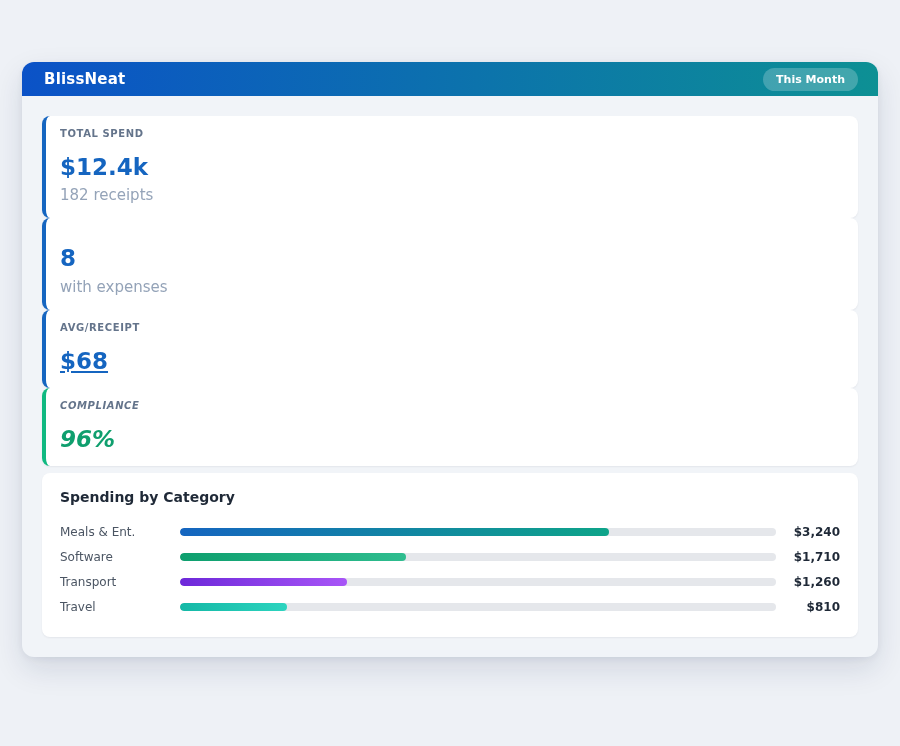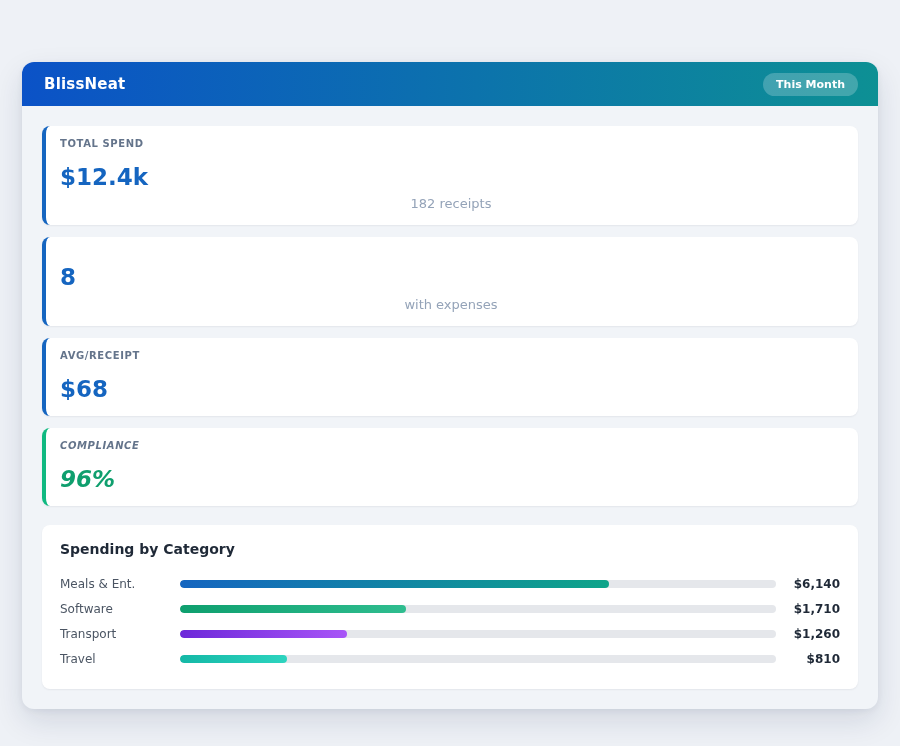--- a/index.html
+++ b/index.html
@@ -18,21 +18,21 @@
     align-items: flex-start;
   }
   .app-card {
     width: 856px;
     border-radius: 12px;
     background: #f1f4f8;
     box-shadow: 0 12px 30px rgba(15, 35, 70, 0.12), 0 2px 6px rgba(15, 35, 70, 0.06);
     overflow: hidden;
   }
   .header {
-    height: 44px;
+    height: 34px;
     display: flex;
     align-items: center;
     justify-content: space-between;
     padding: 0 20px 0 22px;
   }
   .app-title {
     color: #ffffff;
     font-size: 15px;
     font-weight: bold;
     letter-spacing: 0.2px;
@@ -43,21 +43,20 @@
     font-size: 11px;
     font-weight: bold;
     padding: 5px 13px;
     border-radius: 999px;
     cursor: pointer;
   }
   .body {
     padding: 20px;
     display: flex;
     flex-direction: column;
-    gap: 12px;
   }
   .stat-card {
     background: #ffffff;
     border-radius: 8px;
     border-left: 4px solid #1565c0;
     padding: 12px 16px 14px 14px;
     box-shadow: 0 1px 2px rgba(16, 24, 40, 0.06);
   }
   .stat-label {
     font-size: 10px;
@@ -67,24 +66,23 @@
     text-transform: uppercase;
   }
   .stat-value {
     font-size: 23px;
     font-weight: bold;
     color: #1565c0;
     margin-top: 16px;
     line-height: 1.1;
   }
   .stat-sub {
-    font-size: 13px;
+    font-size: 15px;
     color: #94a3b8;
     margin-top: 6px;
-    text-align: center;
   }
   .cat-card {
     background: #ffffff;
     border-radius: 8px;
     padding: 16px 18px 18px 18px;
     margin-top: 7px;
     box-shadow: 0 1px 2px rgba(16, 24, 40, 0.06);
   }
   .cat-title {
     font-size: 14px;
@@ -142,37 +140,37 @@
         <div class="stat-sub">182 receipts</div>
       </div>
 
       <div class="stat-card" style="border-left-color: rgb(21, 101, 192);">
         <div class="stat-value" style="color: rgb(21, 101, 192);">8</div>
         <div class="stat-sub">with expenses</div>
       </div>
 
       <div class="stat-card" style="border-left-color: rgb(21, 101, 192);">
         <div class="stat-label">AVG/RECEIPT</div>
-        <div class="stat-value" style="color: rgb(21, 101, 192);">$68</div>
+        <div class="stat-value" style="color: rgb(21, 101, 192); text-decoration: underline;">$68</div>
       </div>
 
       <div class="stat-card" style="border-left-color: rgb(16, 185, 129); font-style: italic;">
         <div class="stat-label">COMPLIANCE</div>
         <div class="stat-value" style="color: rgb(15, 159, 110);">96%</div>
       </div>
 
       <div class="cat-card">
         <div class="cat-title">Spending by Category</div>
 
         <div class="cat-row">
           <span class="cat-label">Meals &amp; Ent.</span>
           <div class="track" style="background: rgb(229, 231, 235);">
             <div class="fill" style="width: 72%; background: linear-gradient(90deg, rgb(21, 101, 192), rgb(14, 164, 137));"></div>
           </div>
-          <span class="cat-amount">$6,140</span>
+          <span class="cat-amount">$3,240</span>
         </div>
 
 
         <div class="cat-row">
           <span class="cat-label">Software</span>
           <div class="track" style="background: rgb(229, 231, 235);">
             <div class="fill" style="width: 38%; background: linear-gradient(90deg, rgb(14, 159, 110), rgb(47, 189, 143));"></div>
           </div>
           <span class="cat-amount">$1,710</span>
         </div>

